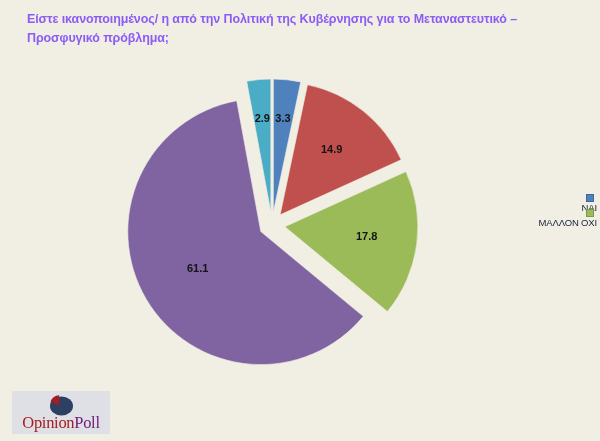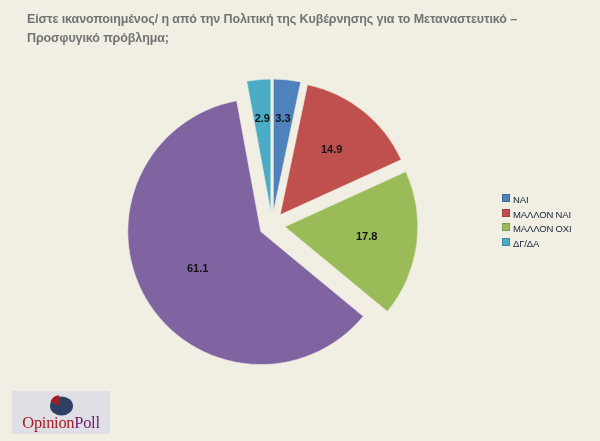--- a/index.html
+++ b/index.html
@@ -23,21 +23,21 @@
   }
 
   
   #chart-title {
     position: absolute;
     left: 27px;
     top: 10px;
     width: 545px;
     font-size: 12.5px;
     font-weight: bold;
-    color: #737373;
+    color: #8b5cf6;
     line-height: 1.55;
     letter-spacing: -0.1px;
   }
 
   
   #plot-area {
     position: absolute;
     left: 95px;
     top: 62px;
     width: 340px;
@@ -63,23 +63,24 @@
 
   
   #legend {
     position: absolute;
     left: 502px;
     top: 194px;
     width: 95px;
   }
   .legend-item {
     display: flex;
-    align-items: flex-start;
+    align-items: flex-end;
     height: 14.5px;
     white-space: nowrap;
+    flex-direction: column;
   }
   .legend-swatch {
     width: 8px;
     height: 8px;
     flex: 0 0 8px;
     margin-right: 3px;
     border: 0.5px solid rgba(0,0,0,0.18);
     box-sizing: border-box;
   }
   .legend-label {
@@ -144,30 +145,22 @@
         </g>
     </svg>
   </div>
 
   <div id="legend">
       <div class="legend-item">
         <span class="legend-swatch" style="background: rgb(79, 129, 189);"></span>
         <span class="legend-label">ΝΑΙ</span>
       </div>
       <div class="legend-item">
-        <span class="legend-swatch" style="background: rgb(192, 80, 77);"></span>
-        <span class="legend-label">ΜΑΛΛΟΝ ΝΑΙ</span>
-      </div>
-      <div class="legend-item">
         <span class="legend-swatch" style="background: rgb(155, 187, 89);"></span>
         <span class="legend-label">ΜΑΛΛΟΝ ΟΧΙ</span>
-      </div>
-      <div class="legend-item">
-        <span class="legend-swatch" style="background: rgb(75, 172, 198);"></span>
-        <span class="legend-label">ΔΓ/ΔΑ</span>
       </div>
     </div>
 
   <div id="logo">
     <svg id="logo-mark" viewBox="0 0 34 22">
       <ellipse cx="18.5" cy="12" rx="11.5" ry="9.5" fill="#2d3f63"></ellipse>
       <path d="M 16.2 11.4 L 16.2 1.2 A 10.6 10.0 0 0 0 7.4 7.4 Z" fill="#a51d21"></path>
     </svg>
     <div id="logo-wordmark"><span class="word-opinion">Opinion</span><span class="word-poll">Poll</span></div>
   </div>

